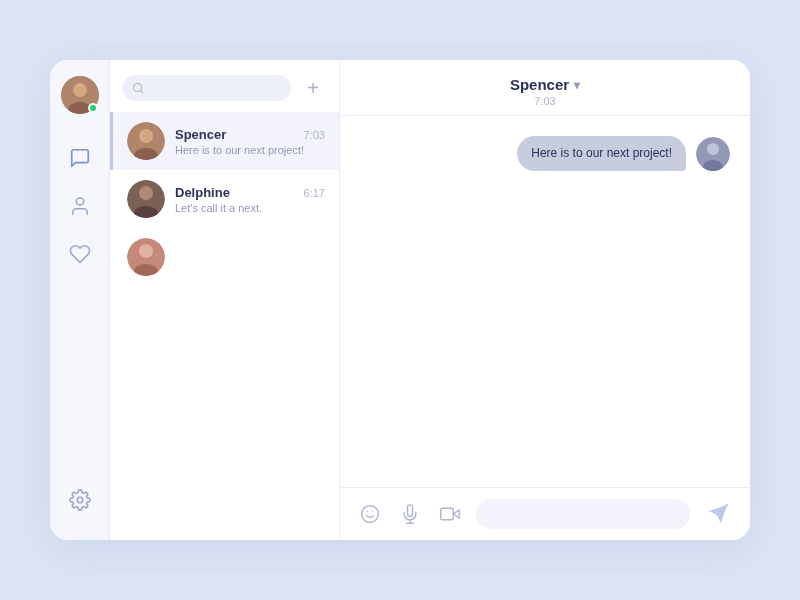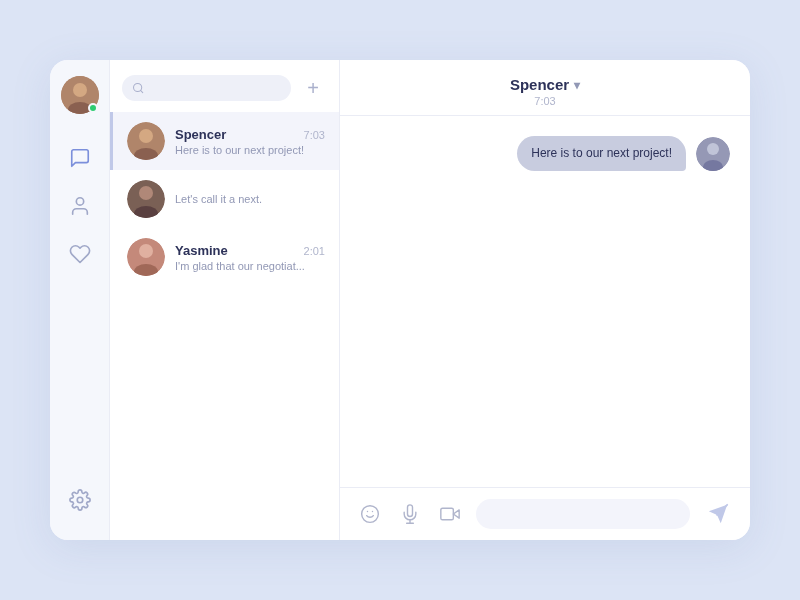--- a/index.html
+++ b/index.html
@@ -411,38 +411,35 @@
 
       <div class="conv-item">
         <div class="conv-avatar" style="width:38px;height:38px;border-radius:50%;overflow:hidden;">
           <svg viewBox="0 0 38 38" width="38" height="38">
             <circle cx="19" cy="19" r="19" fill="#7a6055"></circle>
             <circle cx="19" cy="13" r="7" fill="#b08878"></circle>
             <ellipse cx="19" cy="34" rx="12" ry="8" fill="#5a4040"></ellipse>
           </svg>
         </div>
         <div class="conv-info">
+          <div class="conv-header">
+            <span class="conv-name">Delphine</span>
+            <span class="conv-time">6:17</span>
+          </div>
           <div class="conv-preview">Let's call it a next.</div>
         </div>
       </div>
 
       <div class="conv-item">
         <div class="conv-avatar" style="width:38px;height:38px;border-radius:50%;overflow:hidden;">
           <svg viewBox="0 0 38 38" width="38" height="38">
             <circle cx="19" cy="19" r="19" fill="#c4897a"></circle>
             <circle cx="19" cy="13" r="7" fill="#e0b0a0"></circle>
             <ellipse cx="19" cy="34" rx="12" ry="8" fill="#a06858"></ellipse>
           </svg>
-        </div>
-        <div class="conv-info">
-          <div class="conv-header">
-            <span class="conv-name">Yasmine</span>
-            <span class="conv-time">2:01</span>
-          </div>
-          <div class="conv-preview">I'm glad that our negotiat...</div>
         </div>
       </div>
 
     </div>
   </div>
 
   <div class="chat-panel">
     <div class="chat-header">
       <div class="chat-name">
         <span>Spencer</span>

